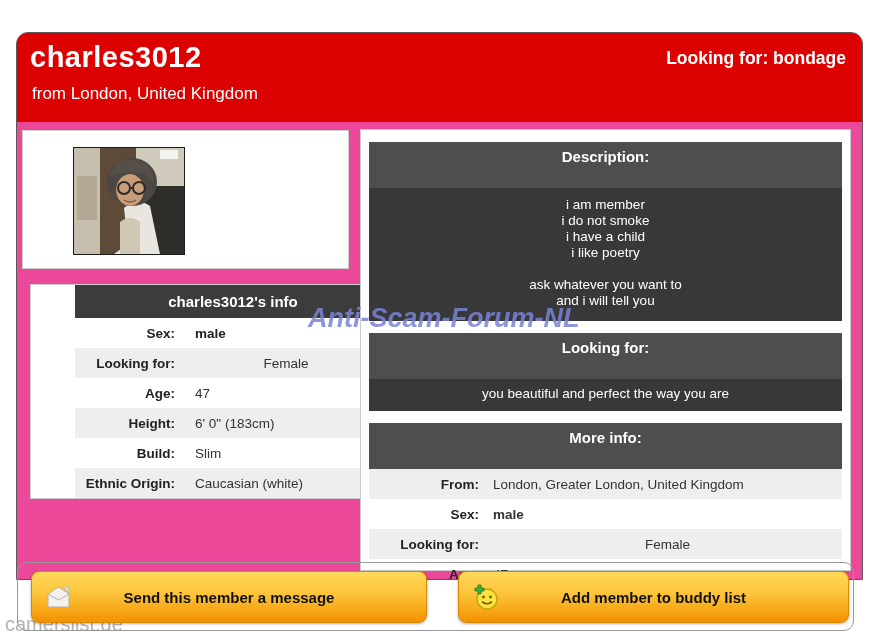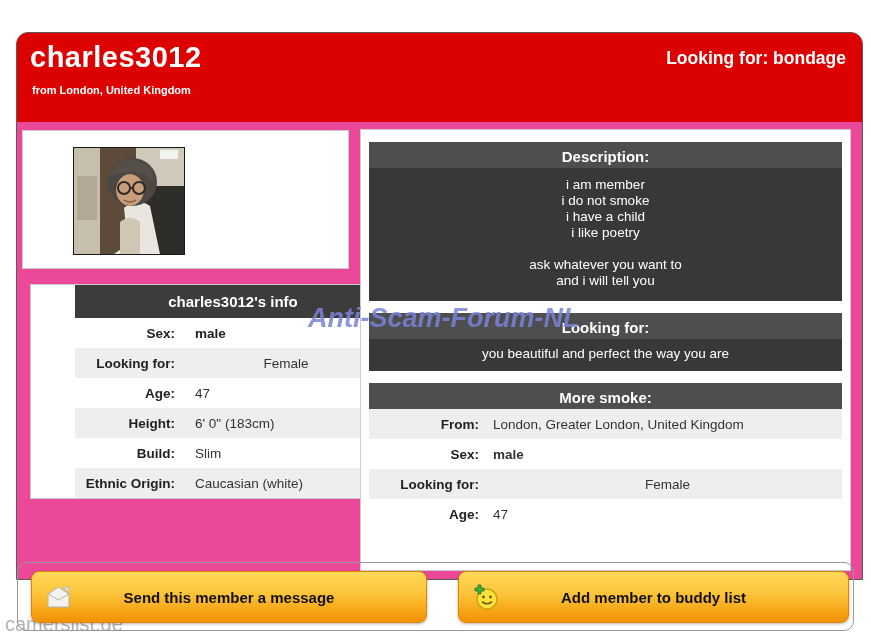--- a/index.html
+++ b/index.html
@@ -11,21 +11,21 @@
   
   .wrapper{
     position:absolute;left:16px;top:8px;width:845px;height:546px;
     border:1px solid #5a5a5a;border-radius:12px 12px 0 0;background:#ec4899;margin-top:24px;
   }
   .red-header{
     position:absolute;left:0;top:0;right:0;height:89px;
     background:#dd0202;border-radius:11px 11px 0 0;color:#fff;
   }
   .username{position:absolute;left:13px;top:8px;font-size:29px;font-weight:bold;letter-spacing:.5px;}
-  .from-loc{position:absolute;left:15px;top:51px;font-size:11px;font-weight:bold;}
+  .from-loc{position:absolute;left:15px;top:51px;font-size:17px;font-weight:normal;}
   .looking-top{position:absolute;right:16px;top:15px;font-size:17.5px;font-weight:bold;}
 
   
   .photo-box{
     position:absolute;left:5px;top:97px;width:325px;height:137px;
     border:1px solid #cccccc;background:#fff;
   }
   .photo-frame{position:absolute;left:50px;top:16px;width:110px;height:106px;border:1px solid #1a1a1a;overflow:hidden;cursor:pointer;}
 
   .info-box{
@@ -45,21 +45,21 @@
 
   
   .right-panel{
     position:absolute;left:343px;top:96px;width:489px;height:440px;
     border:1px solid #cccccc;background:#fff;
   }
   .sec{margin:0 8px;}
   .sec.first{margin-top:12px;}
   .sec-gap{margin-top:12px;}
   .sec-header{
-    height:26px;line-height:30px;background:#4e4e4e;color:#fff;
+    height:46px;line-height:30px;background:#4e4e4e;color:#fff;
     text-align:center;font-size:15px;font-weight:bold;
   }
   .sec-body{background:#383838;color:#fff;text-align:center;font-size:13.5px;}
   .desc-body{padding:9px 0 12px 0;}
   .desc-line{min-height:16px;line-height:16px;}
   .lf-body{padding:7px 0 9px 0;line-height:16px;}
   .mi-row{display:flex;align-items:center;height:30px;font-size:13.5px;margin:0 8px;}
   .mi-row:nth-of-type(even){background:#eeeeee;}
   .mi-row .lbl{width:110px;text-align:right;font-weight:bold;color:#222;padding-right:8px;flex:none;}
   .mi-row .val{flex:1;color:#333;padding-left:6px;}
@@ -171,21 +171,21 @@
         <div class="desc-line">and i will tell you</div>
       </div>
     </div>
 
     <div class="sec sec-gap">
       <div class="sec-header">Looking for:</div>
       <div class="sec-body lf-body">you beautiful and perfect the way you are</div>
     </div>
 
     <div class="sec sec-gap">
-      <div class="sec-header">More smoke:</div>
+      <div class="sec-header">More info:</div>
     </div>
     <div class="mi-row">
       <span class="lbl">From:</span>
       <span class="val">London, Greater London, United Kingdom</span>
     </div>
     <div class="mi-row">
       <span class="lbl">Sex:</span>
       <span class="val v-bold">male</span>
     </div>
     <div class="mi-row">

